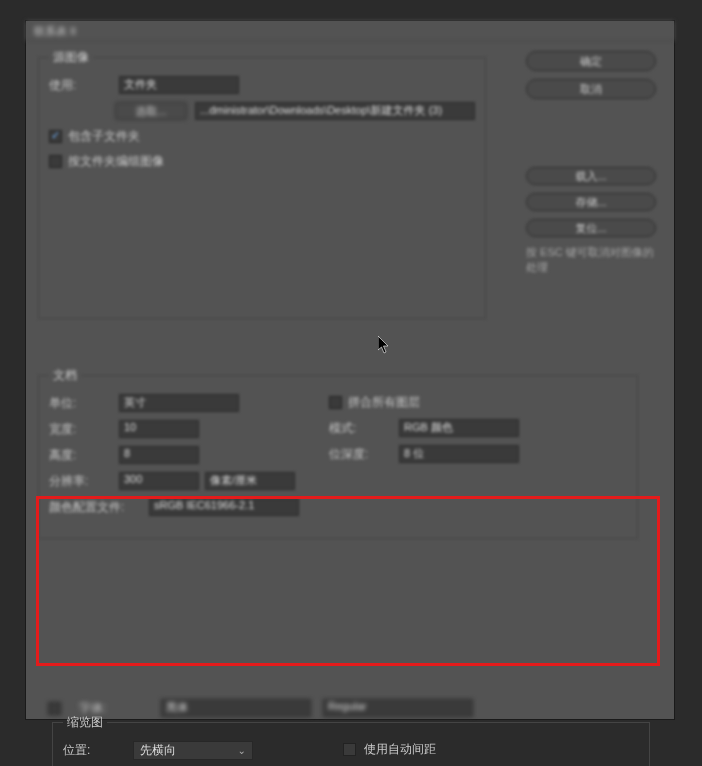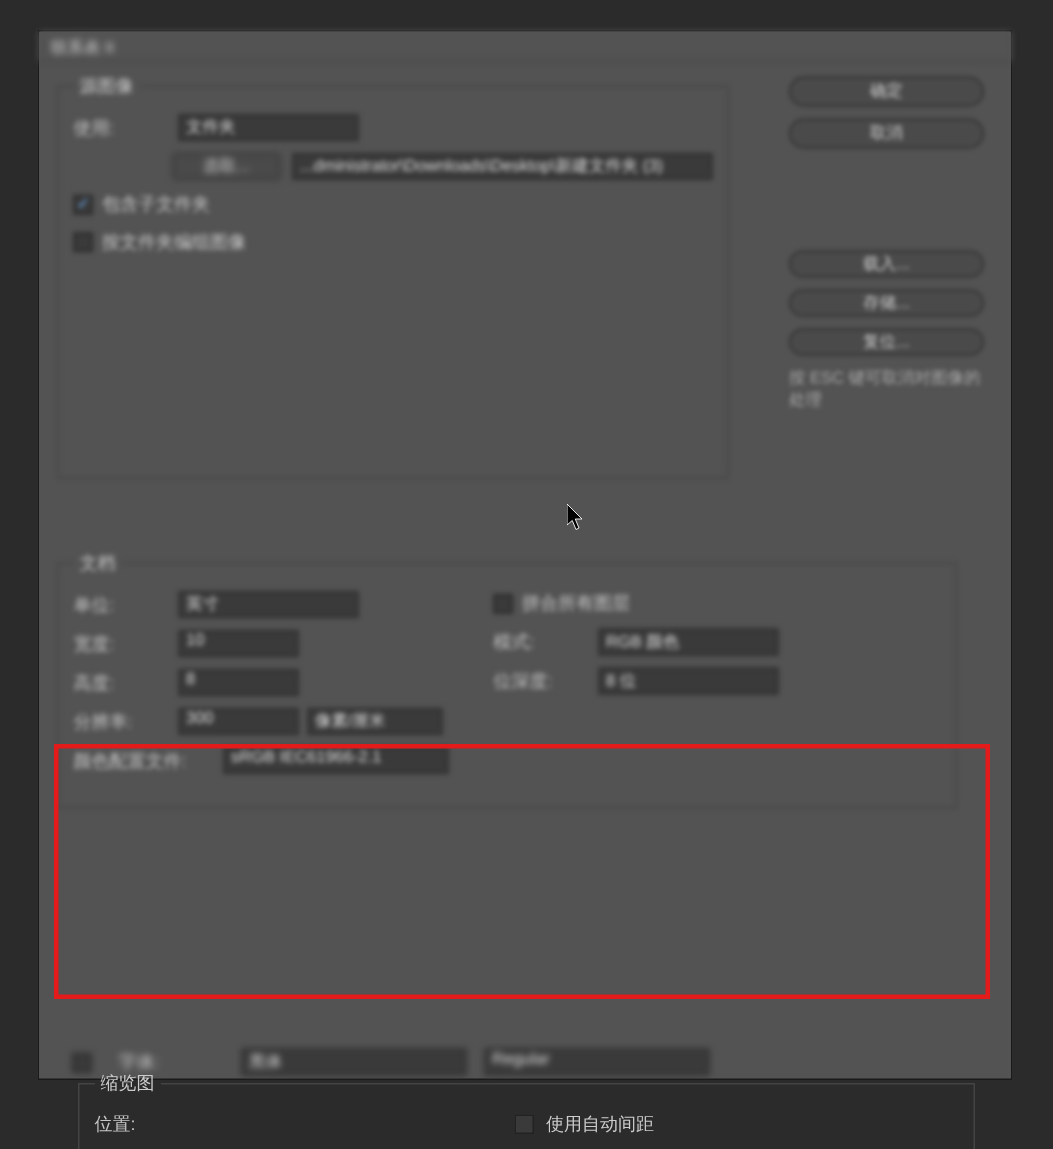--- a/index.html
+++ b/index.html
@@ -132,20 +132,24 @@
             <div class="sel" style="width:150px;"><span>sRGB IEC61966-2.1</span></div>
           </div>
       </fieldset>
 
       <fieldset class="fs-thumb" style="position:absolute; left:22px; top:485px; width:598px;">
         <legend>缩览图</legend>
         <div class="twocol">
           <div class="leftc">
             <div class="row">
               <span class="lbl">位置:</span>
+              <div class="sel-sharp">
+                <span>先横向</span>
+                <span class="caret">⌄</span>
+              </div>
             </div>
 
           </div>
           <div class="rightc">
             <div class="row">
               <span class="cb-sharp"></span>
               <span>使用自动间距</span>
             </div>
 
           </div>

